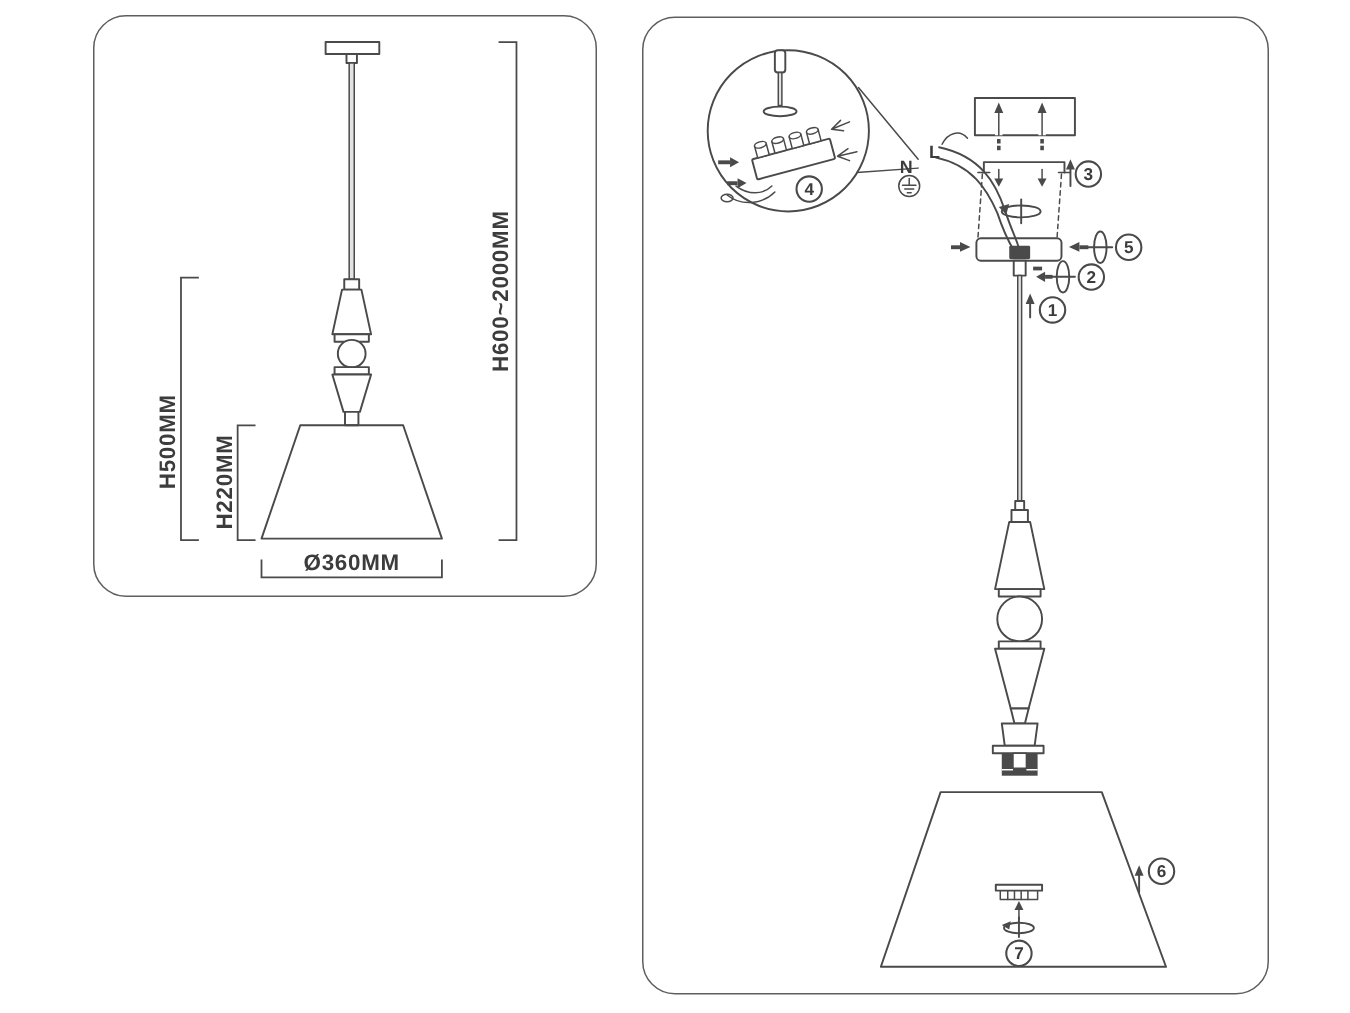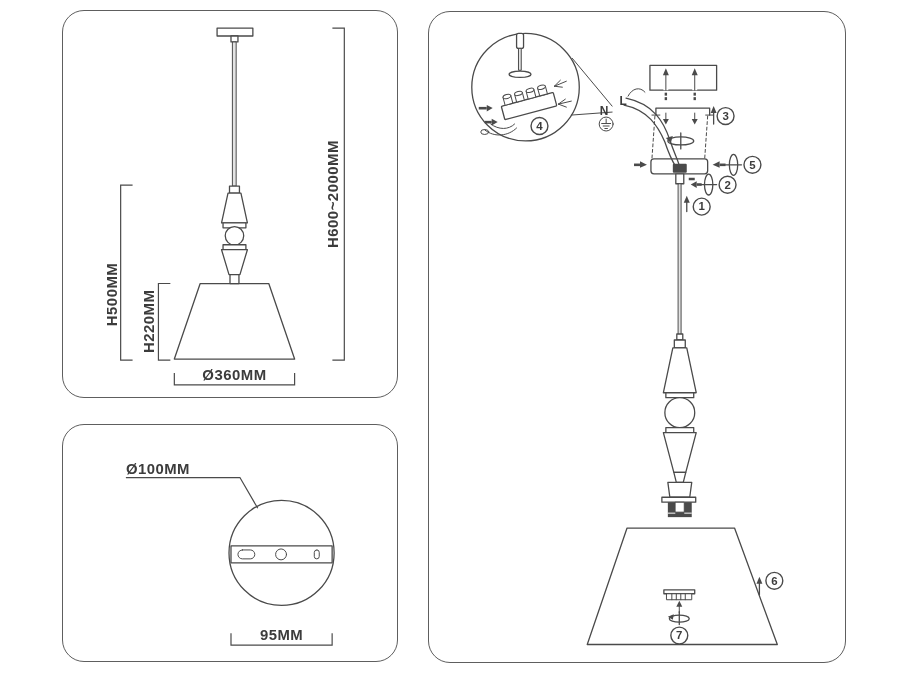--- a/index.html
+++ b/index.html
@@ -62,41 +62,20 @@
         <text class="txt" transform="translate(92,312) rotate(-90)" text-anchor="middle">H220MM</text>
       </g>
 
       <g>
         <path class="dim" d="M271,17 L283,17 L283,351 L271,351"></path>
         <text class="txt" transform="translate(277,184) rotate(-90)" text-anchor="middle">H600~2000MM</text>
       </g>
     </svg>
   </div>
 
-  <div class="panel" style="left:62px; top:424px; width:336px; height:238px;">
-    <svg viewBox="0 0 336 238">
-      <g>
-        <circle class="ln" cx="220" cy="129" r="53"></circle>
-        <rect class="ln wfill" x="169" y="122" width="102" height="17"></rect>
-        <rect class="ln thin" x="176" y="126" width="17" height="9" rx="4.5"></rect>
-        <circle class="ln thin" cx="219.5" cy="130.5" r="5.5"></circle>
-        <rect class="ln thin" x="253" y="126" width="5" height="9" rx="2.5"></rect>
-      </g>
-
-      <g>
-        <text class="txt" x="63" y="49" text-anchor="start">Ø100MM</text>
-        <path class="dim" d="M63,53 L178,53 L196,84"></path>
-      </g>
-
-      <g>
-        <path class="dim" d="M169,210 L169,222 L271,222 L271,210"></path>
-        <text class="txt" x="220" y="217" text-anchor="middle">95MM</text>
-      </g>
-    </svg>
-  </div>
 
   <div class="panel" style="left:428px; top:11px; width:418px; height:652px;">
     <svg viewBox="0 0 418 652">
       <defs>
         <pattern id="hatch" width="6" height="6" patternUnits="userSpaceOnUse" patternTransform="rotate(45)">
           <line x1="0" y1="0" x2="0" y2="6" stroke="#4a4a4a" stroke-width="1.1"></line>
         </pattern>
       </defs>
 
       <path class="ln thin" d="M144,46 L184,94"></path>

